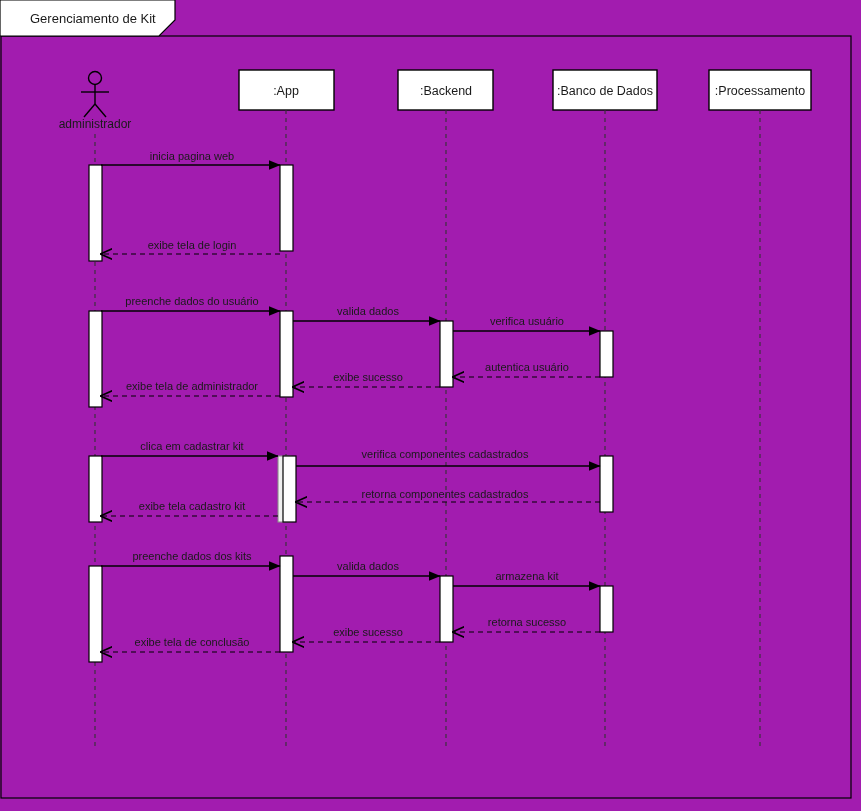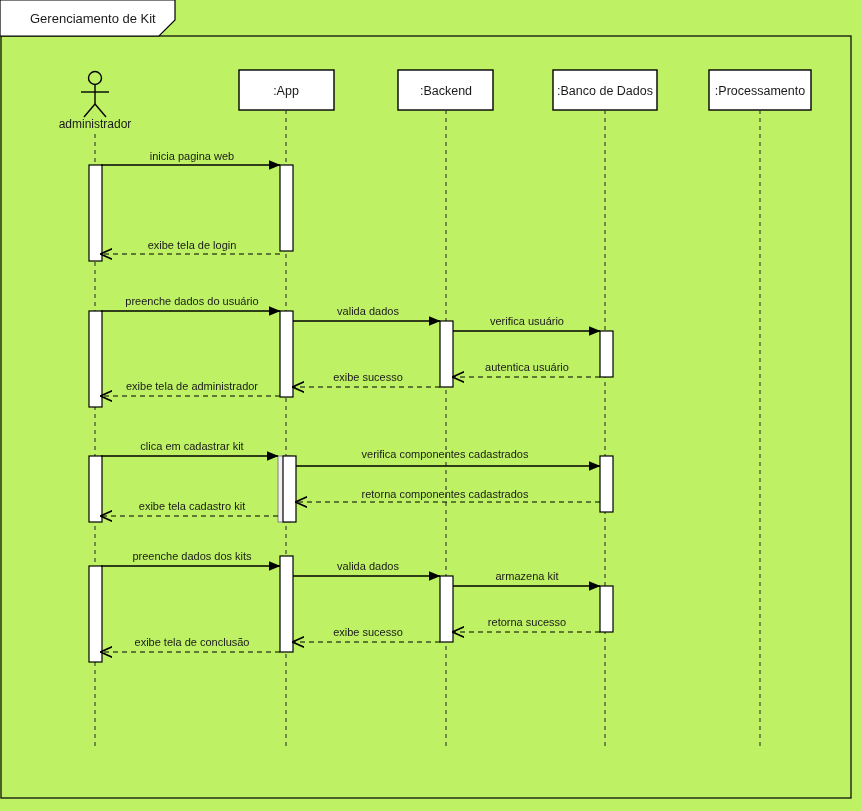--- a/index.html
+++ b/index.html
@@ -8,21 +8,21 @@
     background: #ffffff;
   }
   body {
     font-family: "Liberation Sans", sans-serif;
     -webkit-font-smoothing: antialiased;
   }
   #canvas {
     position: relative;
     width: 861px;
     height: 811px;
-    background: #bef264;
+    background: #a21caf;
     overflow: hidden;
   }
   #diagram-svg {
     position: absolute;
     left: 0;
     top: 0;
     width: 861px;
     height: 811px;
   }
   .frame-title-text {

